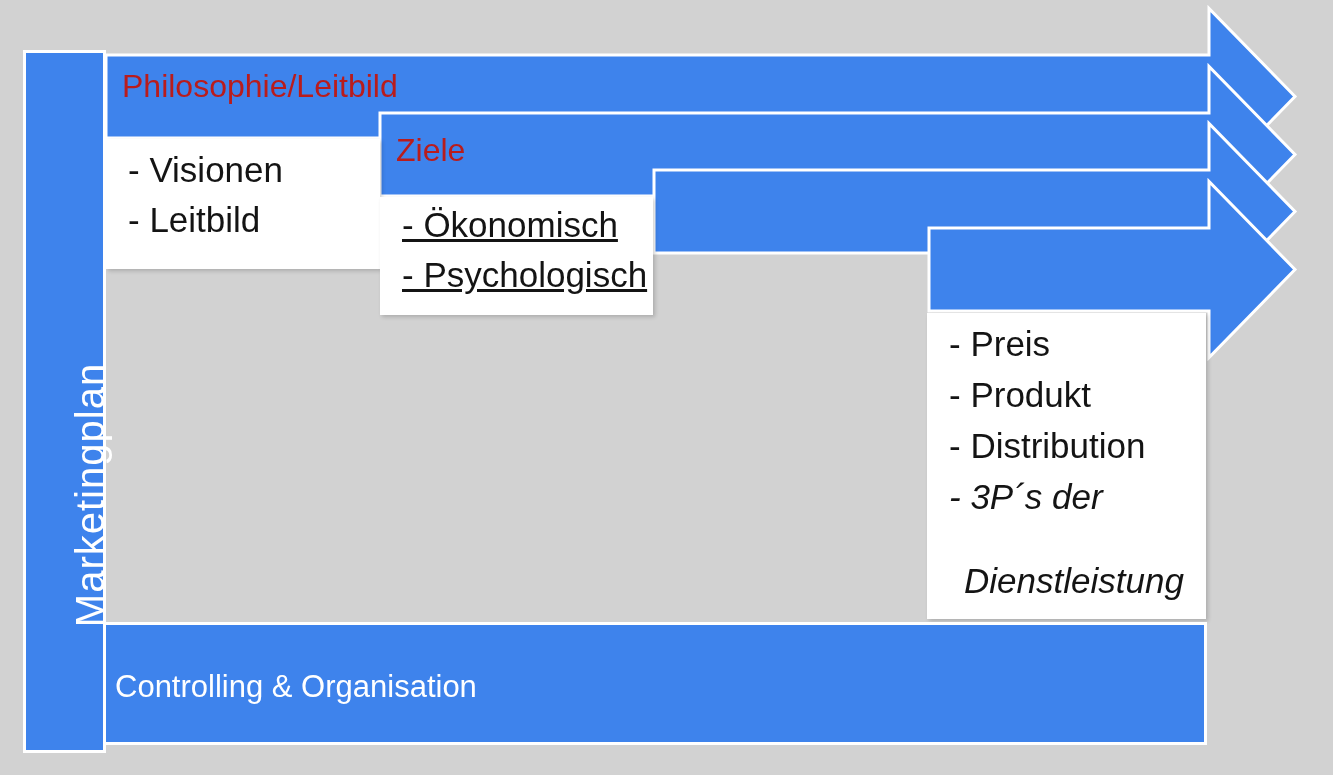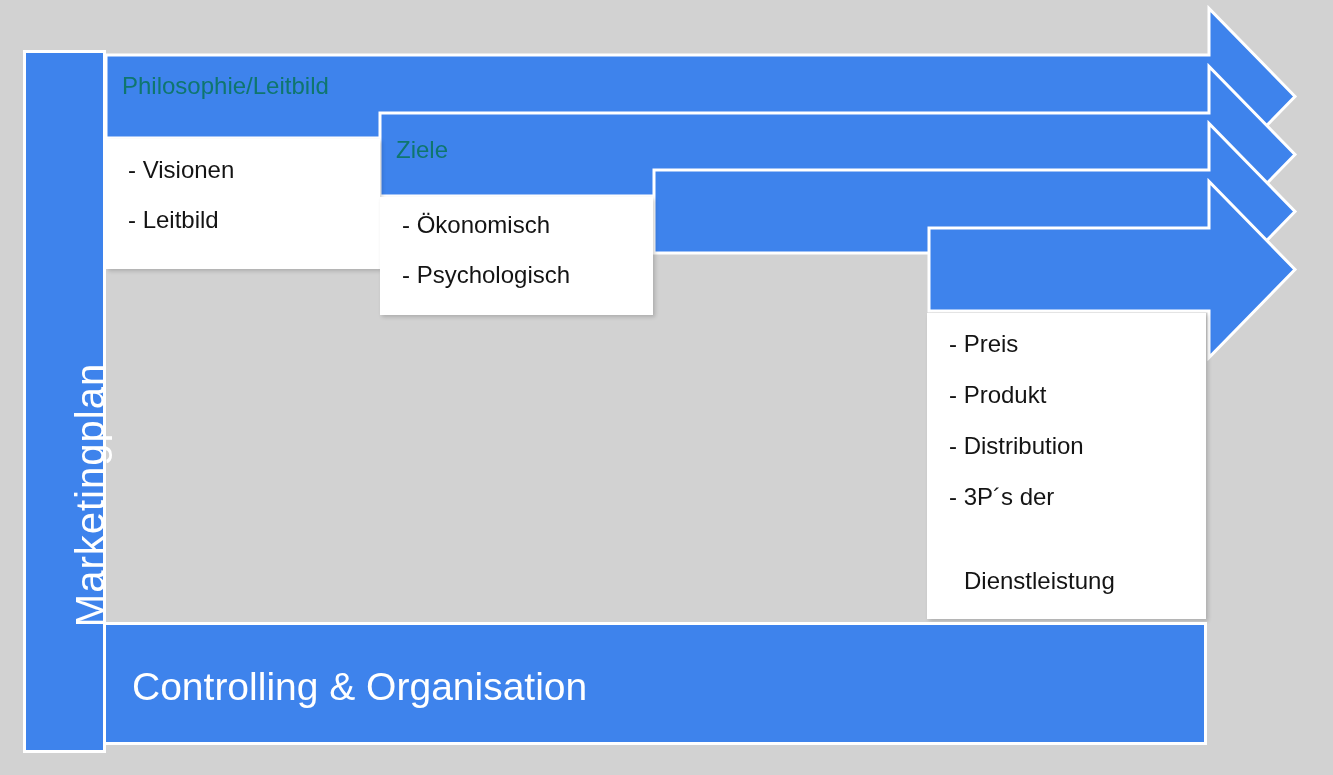--- a/index.html
+++ b/index.html
@@ -16,46 +16,46 @@
   }
   .vlabel{
     position:absolute;left:-116px;top:420px;width:360px;height:44px;
     transform:rotate(-90deg);
     color:#ffffff;font-size:40px;line-height:44px;text-align:center;
     letter-spacing:1px;white-space:nowrap;
   }
   
   .bar-label{
     position:absolute;height:36px;line-height:36px;
-    color:#0f766e;font-size:24px;white-space:nowrap;
+    color:#b91c1c;font-size:32px;white-space:nowrap;
   }
   .lbl-a1{left:122px;top:68px;}
   .lbl-a2{left:396px;top:132px;}
   .lbl-a3{left:672px;top:186px;}
   .lbl-a4{left:945px;top:247px;}
   
   .wbox{
     position:absolute;background:#ffffff;
     box-shadow:2px 2px 4px rgba(0,0,0,0.18);
-    color:#141414;font-size:24px;
+    color:#141414;font-size:35px;
   }
   .box1{left:106px;top:139px;width:274px;height:124px;padding-top:6px;}
-  .box2{left:380px;top:197px;width:273px;height:115px;padding-top:3px;}
+  .box2{left:380px;top:197px;width:273px;height:115px;padding-top:3px;text-decoration:underline;}
   .box4{left:927px;top:313px;width:279px;height:301px;padding-top:5px;}
   .wbox .li{height:50px;display:flex;align-items:center;padding-left:22px;white-space:nowrap;}
   .box4 .li{height:51px;}
-  .wbox .li-multi{padding-left:22px;line-height:36px;padding-top:8px;white-space:nowrap;}
+  .wbox .li-multi{padding-left:22px;line-height:36px;padding-top:8px;white-space:nowrap;font-style:italic;}
   .wbox .li-multi .l2{padding-left:15px;margin-top:48px;}
   
   .bottombar{
     position:absolute;left:103px;top:622px;width:1104px;height:123px;
     background:#3e83ec;border:3px solid #ffffff;
     display:flex;flex-direction:column;justify-content:center;
-    padding-left:26px;box-sizing:border-box;padding-top:6px;
-    color:#ffffff;font-size:39px;line-height:46px;
+    padding-left:9px;box-sizing:border-box;padding-top:6px;
+    color:#ffffff;font-size:31px;line-height:46px;
   }
   .bottombar div{white-space:nowrap;}
 </style>
 </head>
 <body>
 
 <div class="stage">
 
   <svg width="1333" height="775" viewBox="0 0 1333 775">
     <polygon points="106,55 1209,55 1209,8.5 1295,96.5 1209,184.5 1209,138 106,138" fill="#3e83ec" stroke="#ffffff" stroke-width="3"></polygon>

